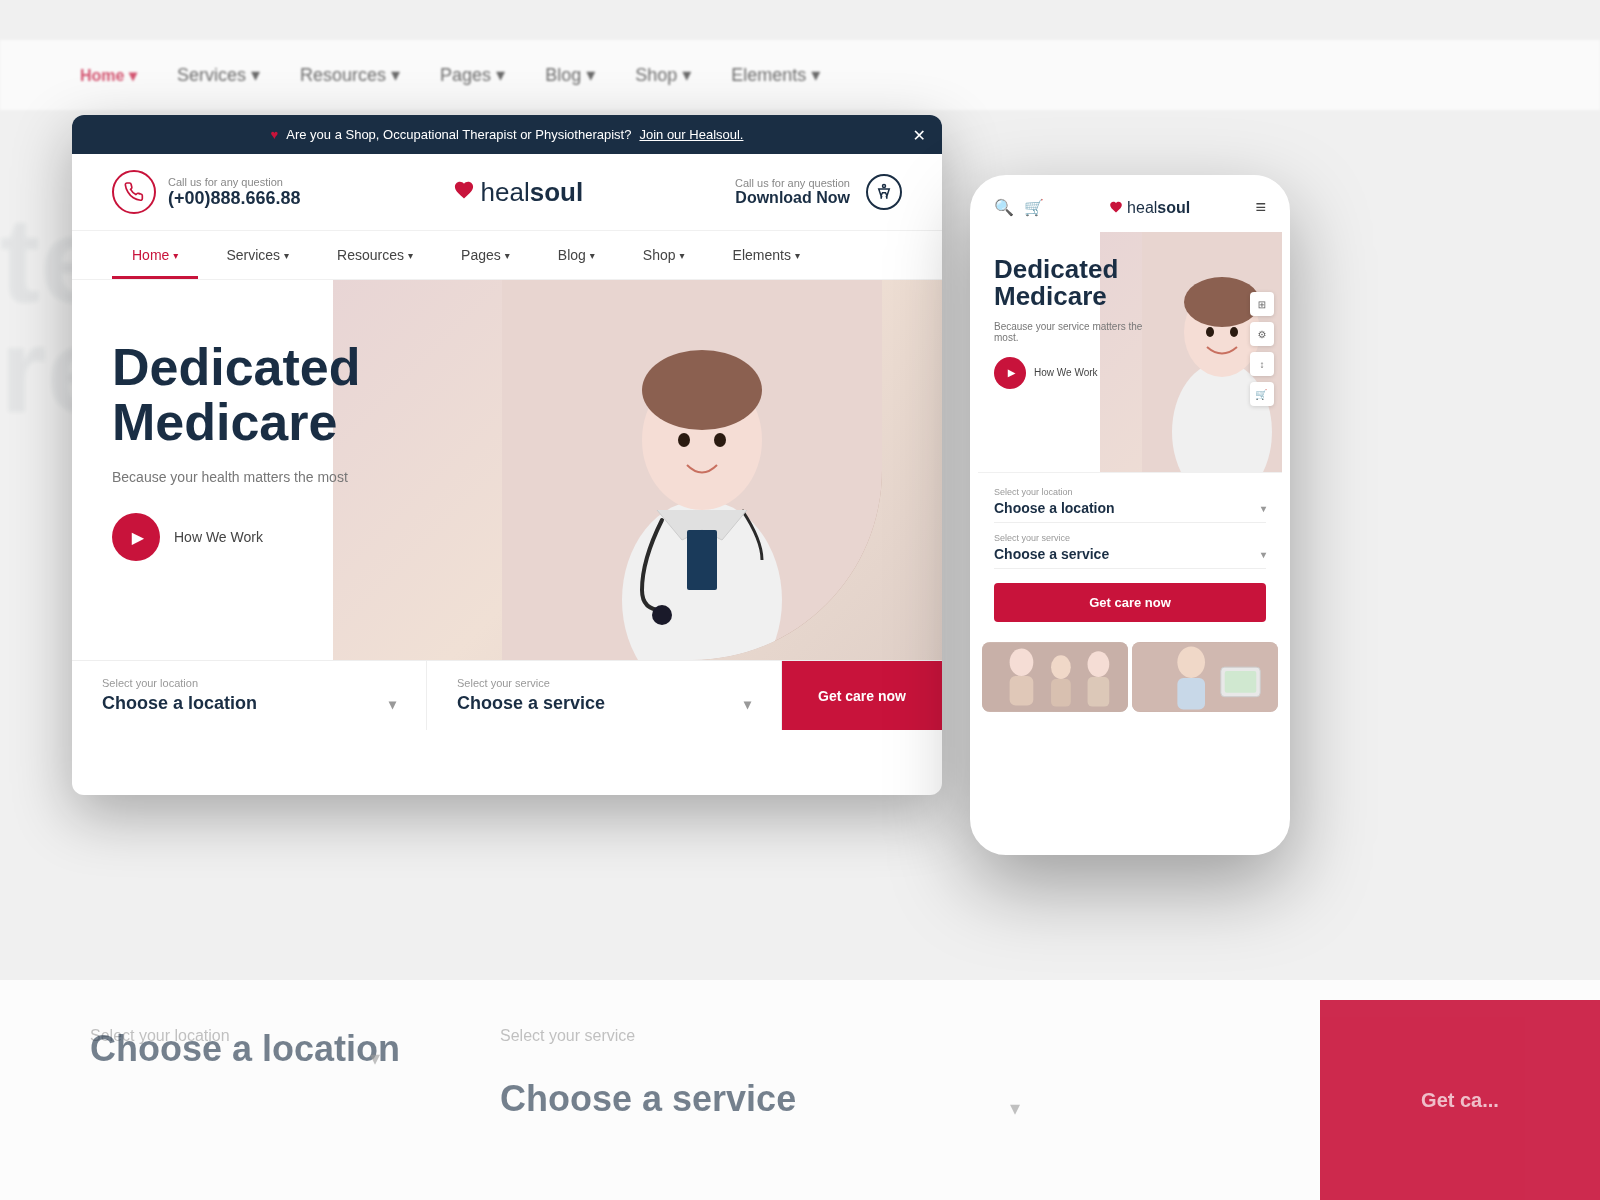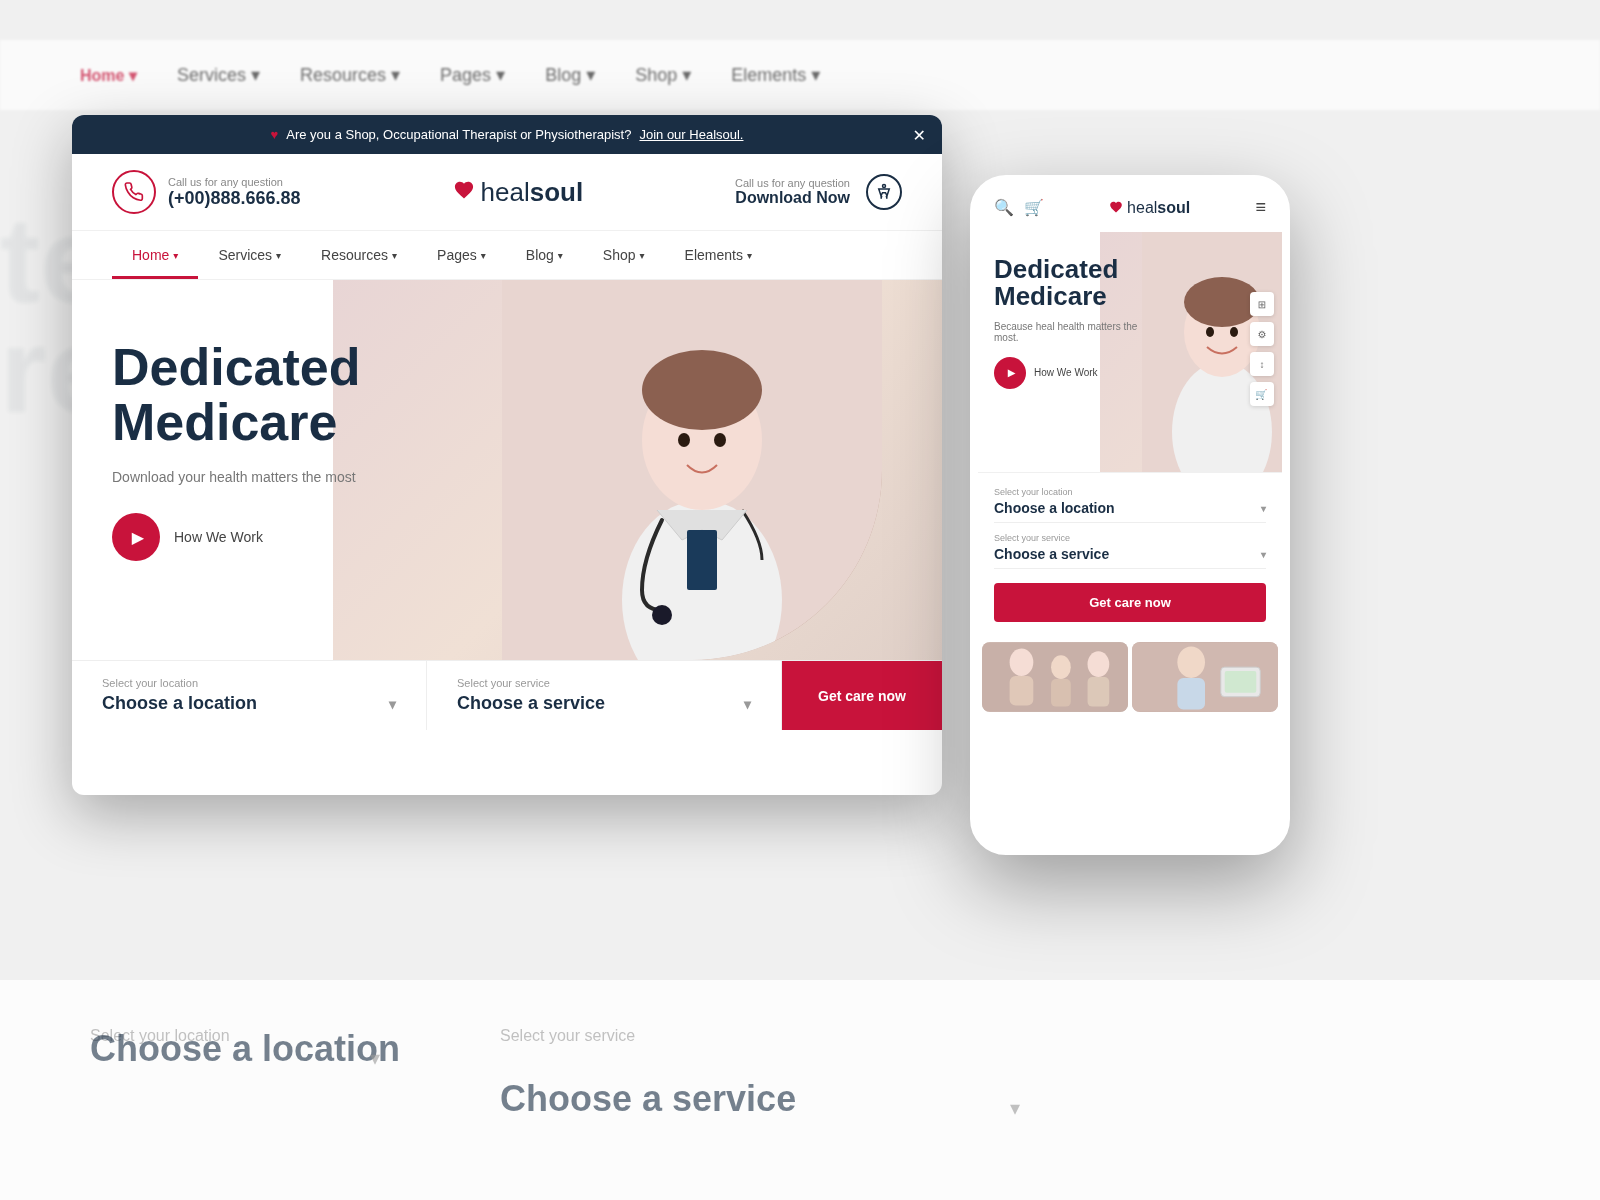--- a/index.html
+++ b/index.html
@@ -186,21 +186,21 @@
       font-size: 18px;
       color: #1a2e44;
     }
 
     
     .site-nav {
       background: white;
       padding: 0 40px;
       display: flex;
       align-items: center;
-      gap: 0;
+      gap: 8px;
       border-bottom: 1px solid #f0f0f0;
     }
 
     .nav-item {
       padding: 16px 20px;
       font-size: 14px;
       color: #444;
       cursor: pointer;
       display: flex;
       align-items: center;
@@ -694,20 +694,23 @@
   <div class="bg-bottom-area"></div>
 
   <div class="bg-location-label">Select your location</div>
   <div class="bg-choose-location">Choose a location</div>
   <div class="bg-loc-arrow">▾</div>
 
   <div class="bg-select-service-label">Select your service</div>
   <div class="bg-choose-service">Choose a service</div>
   <div class="bg-svc-arrow">▾</div>
 
+  <div class="red-area">
+    <span class="get-care-bg-text">Get ca...</span>
+  </div>
 </div>
 
 <div class="browser-window">
 
   <div class="announcement-bar">
     <span class="heart">♥</span>
     <span>Are you a Shop, Occupational Therapist or Physiotherapist?</span>
     <a href="#">Join our Healsoul.</a>
     <button class="close-btn">✕</button>
   </div>
@@ -801,21 +804,21 @@
 
         <rect x="185" y="250" width="30" height="60" fill="#1a3a5a" rx="2"></rect>
       </svg>
     </div>
 
     <div class="hero-content">
       <h1 class="hero-title">
         <span>Dedicated</span><br>
         <span>Medicare</span>
       </h1>
-      <p class="hero-subtitle">Download your health matters the most</p>
+      <p class="hero-subtitle">Because your health matters the most</p>
       <div class="play-btn-group">
         <button class="play-btn">▶</button>
         <span class="play-label">How We Work</span>
       </div>
     </div>
   </div>
 
   <div class="bottom-bar">
     <div class="bottom-bar-section">
       <div class="bottom-bar-label">Select your location</div>
@@ -861,21 +864,21 @@
       <div class="mobile-side-icon">⚙</div>
       <div class="mobile-side-icon">↕</div>
       <div class="mobile-side-icon">🛒</div>
     </div>
 
     <div class="mobile-hero-content">
       <div class="mobile-hero-title">
         <span>Dedicated</span><br>
         <span>Medicare</span>
       </div>
-      <p class="mobile-hero-sub">Because heal health matters the most.</p>
+      <p class="mobile-hero-sub">Because your service matters the most.</p>
       <div class="mobile-play-group">
         <button class="mobile-play-btn">▶</button>
         <span class="mobile-play-label">How We Work</span>
       </div>
     </div>
 
     <div style="position:absolute; right:0; top:0; width:140px; height:240px; overflow:hidden;">
       <svg width="140" height="240" viewBox="0 0 140 240">
         <rect width="140" height="240" fill="#e8d5d0"></rect>
         <ellipse cx="80" cy="200" rx="50" ry="70" fill="#f0f0f0"></ellipse>

